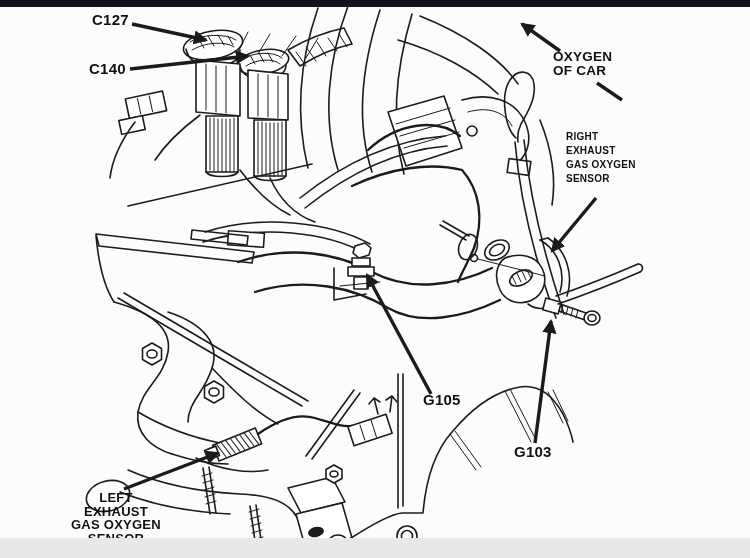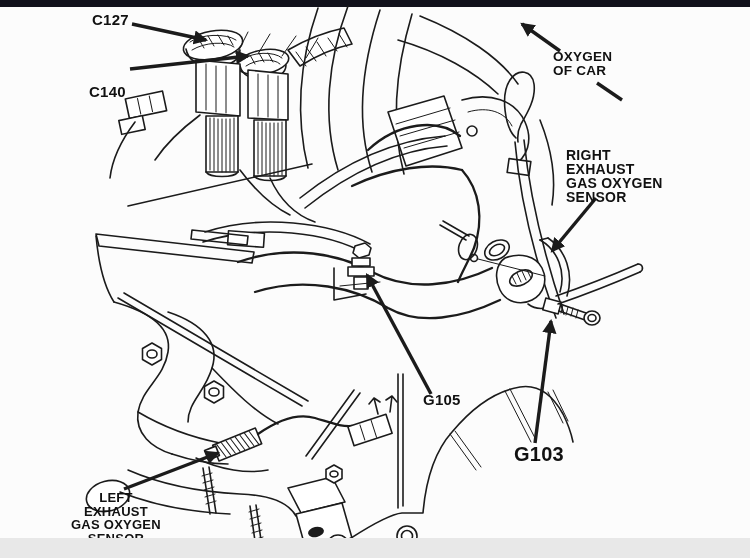--- a/index.html
+++ b/index.html
@@ -6,25 +6,25 @@
     --bg:#fcfcfc; --ink:#111111; --line:#1b1b1b; --top_bar:#12121c;
   }
   html,body{margin:0;padding:0;background:#e8e8e8;}
   .stage{
     position:relative;width:750px;height:538px;background:var(--bg);
     overflow:hidden;font-family:"Liberation Sans","DejaVu Sans",sans-serif;
   }
   .top-bar{position:absolute;left:0;top:0;width:750px;height:7px;background:var(--top_bar);}
   .lbl{position:absolute;font-weight:bold;color:var(--ink);white-space:pre-line;letter-spacing:.25px;}
   #lbl-c127{left:92px;top:11px;font-size:15px;}
-  #lbl-c140{left:89px;top:60px;font-size:15px;margin-top:23px;}
+  #lbl-c140{left:89px;top:60px;font-size:15px;}
   #lbl-front{left:553px;top:50px;font-size:13.5px;line-height:13.5px;}
-  #lbl-right{left:566px;top:148px;font-size:14px;line-height:14px;}
+  #lbl-right{left:566px;top:130px;font-size:10px;line-height:14px;}
   #lbl-g105{left:423px;top:391px;font-size:15px;}
-  #lbl-g103{left:514px;top:443px;font-size:20px;}
+  #lbl-g103{left:514px;top:443px;font-size:15px;}
   #lbl-left{left:71px;top:491px;font-size:13px;line-height:13.5px;text-align:center;}
   .art{position:absolute;left:0;top:0;}
   .art path,.art line,.art ellipse,.art rect,.art circle,.art polygon{
     stroke:var(--line);fill:none;stroke-width:1.6;stroke-linecap:round;stroke-linejoin:round;
   }
   .art .fw{fill:#fff;}
   .art .fd{fill:var(--line);stroke:none;}
   .art .thin{stroke-width:1;}
   .art .thick{stroke-width:2.3;}
   .art .arrow{stroke-width:3.4;stroke-linecap:butt;}

